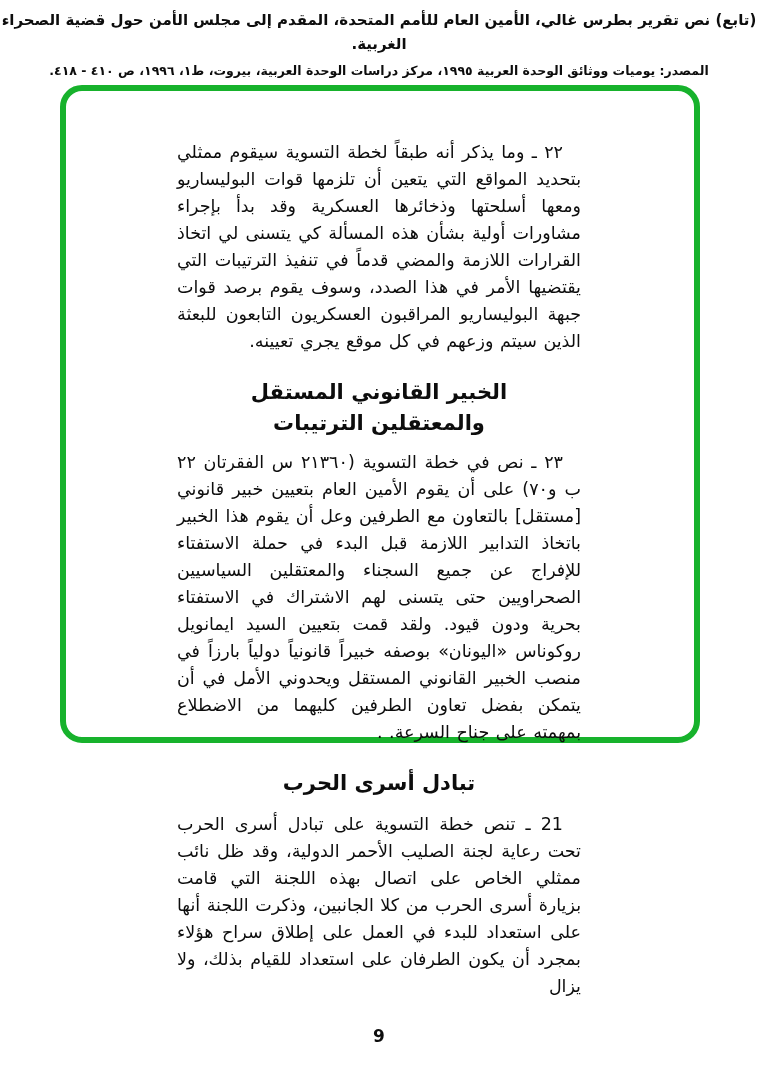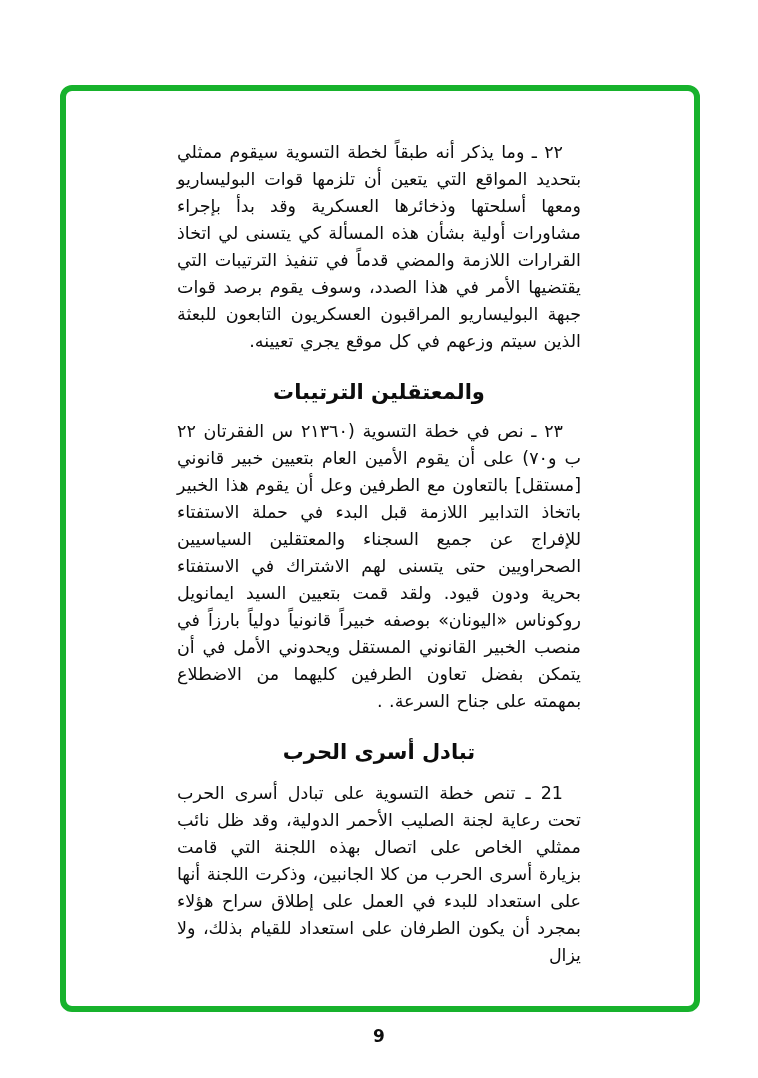--- a/index.html
+++ b/index.html
@@ -38,24 +38,24 @@
     font-weight: bold;
     line-height: 22px;
     margin-top: 4px;
   }
   
   .doc-frame {
     position: absolute;
     left: 60px;
     top: 85px;
     width: 640px;
-    height: 927px;
+    height: 658px;
     box-sizing: border-box;
     border: 6px solid #17b22c;
-    border-radius: 12px;
+    border-radius: 22px;
     background: #ffffff;
   }
   
   .doc-column {
     position: absolute;
     top: 48px;
     right: 113px;
     width: 404px;
     direction: rtl;
   }
@@ -87,27 +87,32 @@
     text-align: center;
     font-size: 17px;
     font-weight: bold;
   }
 </style>
 </head>
 <body>
 
 <div class="page">
 
+  <header class="src-header">
+    <div class="title-line">(تابع) نص تقرير بطرس غالي، الأمين العام للأمم المتحدة، المقدم إلى مجلس الأمن حول قضية الصحراء الغربية.</div>
+    <div class="source-line">المصدر: يوميات ووثائق الوحدة العربية ١٩٩٥، مركز دراسات الوحدة العربية، بيروت، ط١، ١٩٩٦، ص ٤١٠ - ٤١٨.</div>
+  </header>
 
   <section class="doc-frame" style="border-color: rgb(23, 178, 44);">
     <article class="doc-column">
 
       <p>٢٢ ـ وما يذكر أنه طبقاً لخطة التسوية سيقوم ممثلي بتحديد المواقع التي يتعين أن تلزمها قوات البوليساريو ومعها أسلحتها وذخائرها العسكرية وقد بدأ بإجراء مشاورات أولية بشأن هذه المسألة كي يتسنى لي اتخاذ القرارات اللازمة والمضي قدماً في تنفيذ الترتيبات التي يقتضيها الأمر في هذا الصدد، وسوف يقوم برصد قوات جبهة البوليساريو المراقبون العسكريون التابعون للبعثة الذين سيتم وزعهم في كل موقع يجري تعيينه.</p>
 
       <h2 class="sec-heading">
+        <div>الخبير القانوني المستقل</div>
         <div>والمعتقلين الترتيبات</div>
       </h2>
 
       <p>٢٣ ـ نص في خطة التسوية (٢١٣٦٠ س الفقرتان ٢٢ ب و٧٠) على أن يقوم الأمين العام بتعيين خبير قانوني [مستقل] بالتعاون مع الطرفين وعل أن يقوم هذا الخبير باتخاذ التدابير اللازمة قبل البدء في حملة الاستفتاء للإفراج عن جميع السجناء والمعتقلين السياسيين الصحراويين حتى يتسنى لهم الاشتراك في الاستفتاء بحرية ودون قيود. ولقد قمت بتعيين السيد ايمانويل روكوناس «اليونان» بوصفه خبيراً قانونياً دولياً بارزاً في منصب الخبير القانوني المستقل ويحدوني الأمل في أن يتمكن بفضل تعاون الطرفين كليهما من الاضطلاع بمهمته على جناح السرعة. .</p>
 
       <h2 class="sec-heading single">
         <div>تبادل أسرى الحرب</div>
       </h2>
 
       <p>21 ـ تنص خطة التسوية على تبادل أسرى الحرب تحت رعاية لجنة الصليب الأحمر الدولية، وقد ظل نائب ممثلي الخاص على اتصال بهذه اللجنة التي قامت بزيارة أسرى الحرب من كلا الجانبين، وذكرت اللجنة أنها على استعداد للبدء في العمل على إطلاق سراح هؤلاء بمجرد أن يكون الطرفان على استعداد للقيام بذلك، ولا يزال</p>

